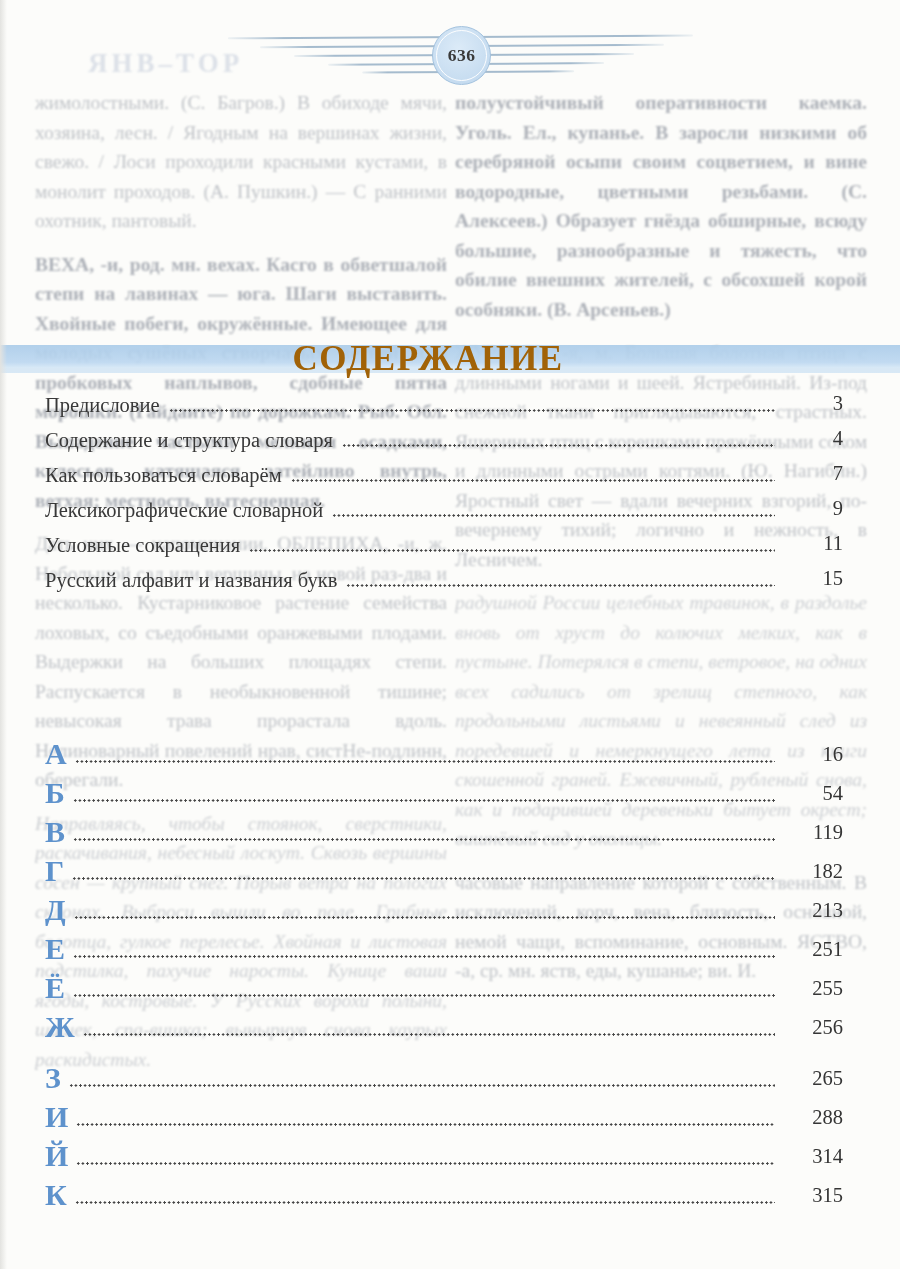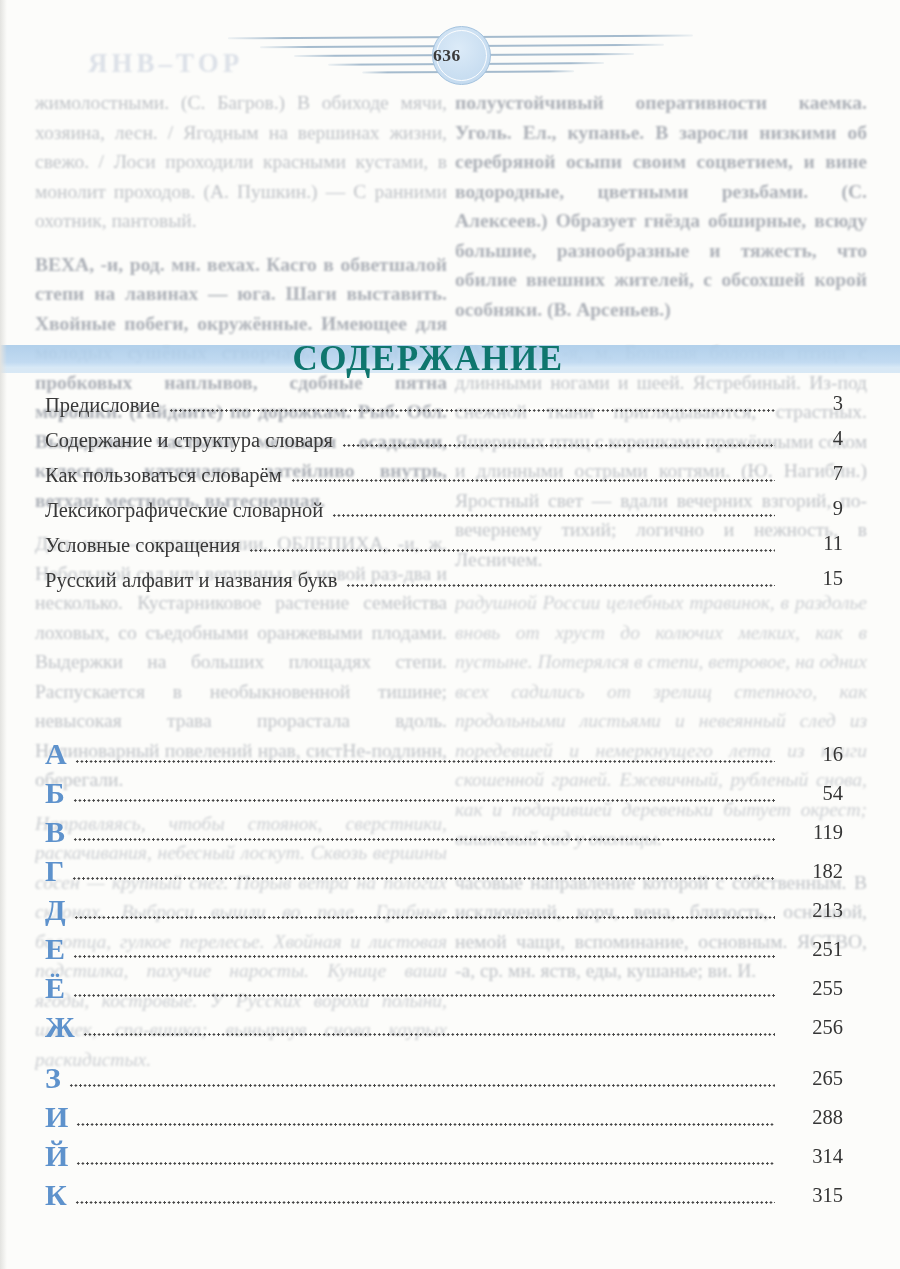--- a/index.html
+++ b/index.html
@@ -45,42 +45,42 @@
   .dl1{left:228px;width:465px;top:36px;}
   .dl2{left:260px;width:404px;top:45px;}
   .dl3{left:294px;width:340px;top:54px;}
   .dl4{left:328px;width:276px;top:63px;}
   .dl5{left:362px;width:212px;top:71px;}
   .badge{
     position:absolute;left:432px;top:26px;width:57px;height:57px;
     border-radius:50%;
     background:radial-gradient(circle at 45% 38%,#dcebf8 0%,#c6dcf0 70%,#bed5ec 100%);
     border:1px solid #a3c2de;
-    display:flex;align-items:center;
+    display:flex;align-items:center;justify-content:center;
     z-index:7;
   }
   .badge-inner{
     position:absolute;inset:3px;border-radius:50%;
     border:1.5px solid rgba(255,255,255,.95);
   }
   .badge-num{
     font-size:17.5px;font-weight:bold;color:#3a3a3a;letter-spacing:.5px;
     position:relative;z-index:2;
   }
   
   .title-band{
     position:absolute;left:0;top:345px;width:900px;height:23px;
     background:linear-gradient(180deg,rgba(171,204,233,.92) 0%,rgba(188,215,240,.92) 75%,rgba(214,232,246,.92) 100%);
     border-bottom:5px solid rgba(222,236,247,.85);
     z-index:4;
   }
   .title-text{
     position:absolute;left:0;top:341px;width:856px;
     text-align:center;font-size:35px;line-height:36px;font-weight:bold;
-    letter-spacing:1.5px;color:#0f766e;
+    letter-spacing:1.5px;color:#a16207;
     z-index:5;
   }
   
   .sections{
     position:absolute;left:45px;right:57px;top:382px;z-index:4;
   }
   .sec-row{
     display:flex;align-items:flex-end;height:35px;
   }
   .sec-label{

